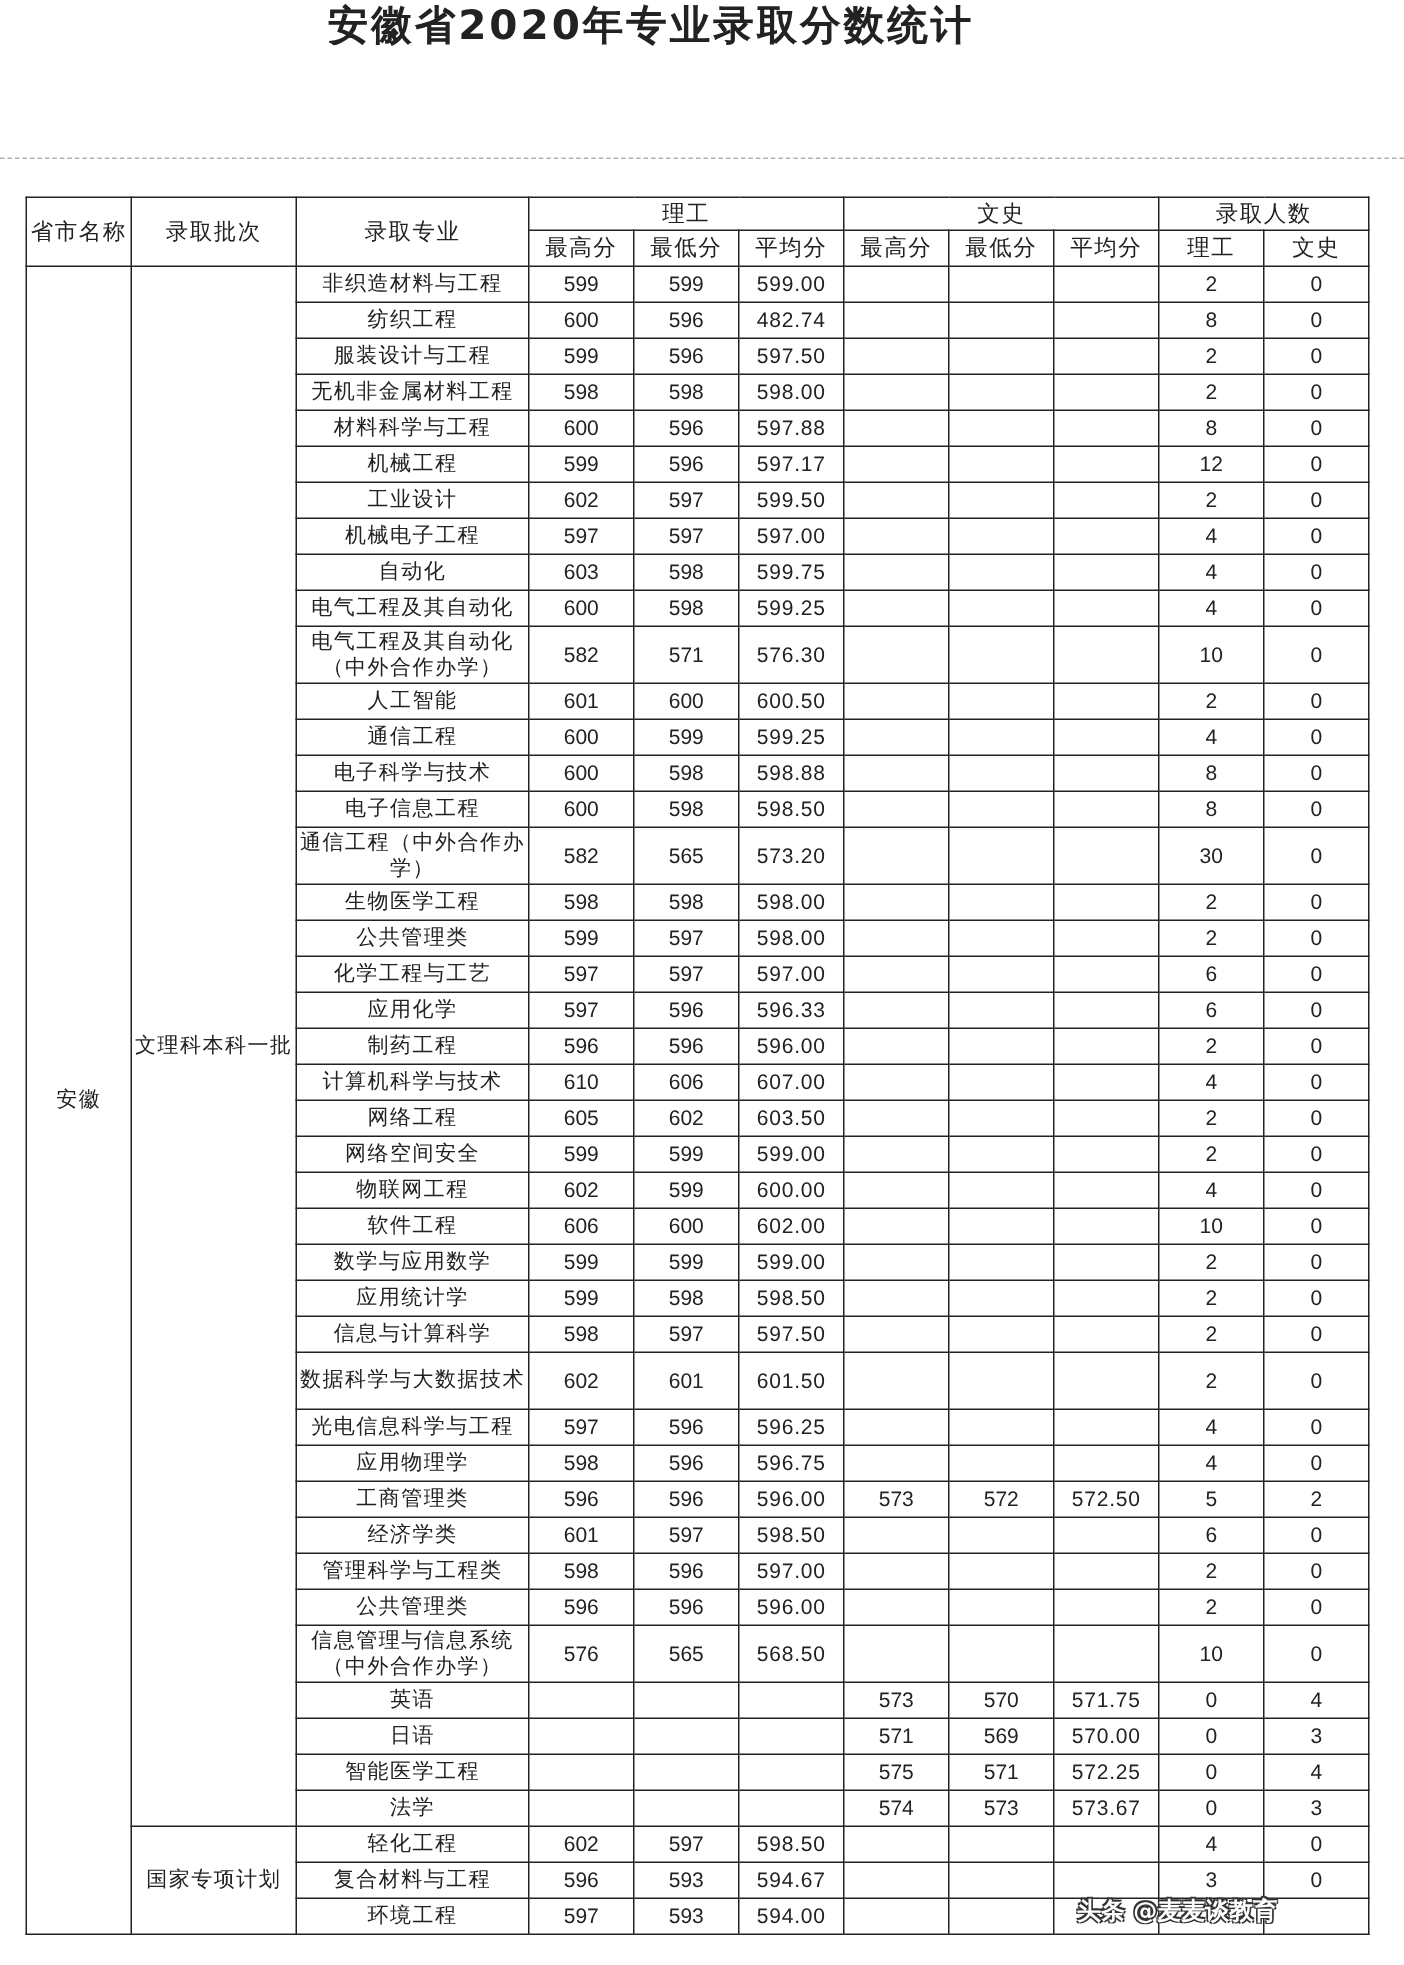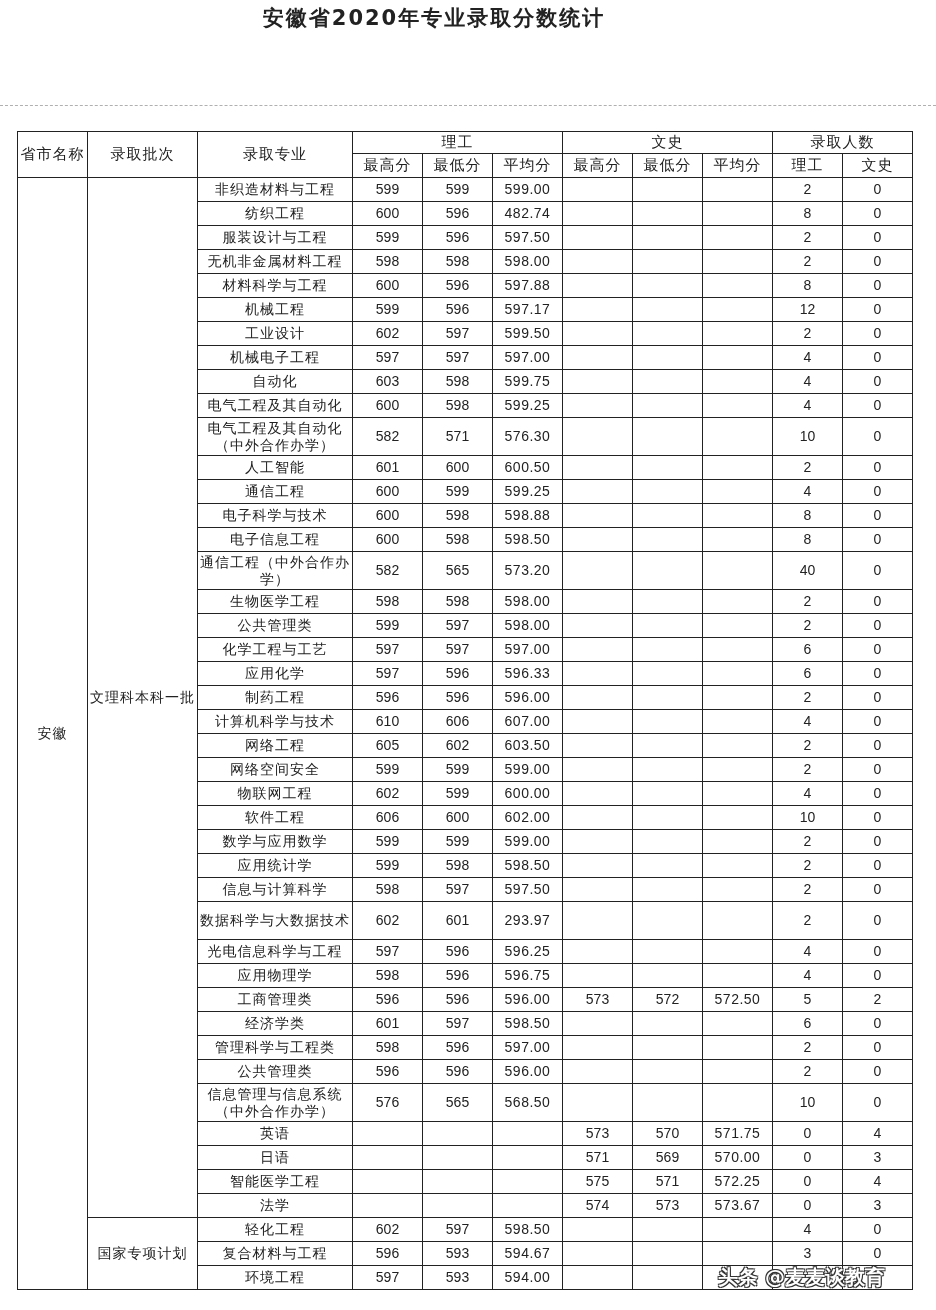--- a/index.html
+++ b/index.html
@@ -1,37 +1,37 @@
 <!DOCTYPE html>
 <html><head>
 <meta charset="utf-8">
 <style>
   html, body { margin: 0; padding: 0; background: #ffffff; }
   body { width: 936px; height: 1310px; position: relative; overflow: hidden;
          font-family: "DejaVu Sans", sans-serif; color: #222; }
   .title { position: absolute; left: 0; top: 2px; width: 868px; text-align: center;
-           font-family: "DejaVu Sans", sans-serif; font-weight: bold; font-size: 21px;
+           font-family: "DejaVu Sans", sans-serif; font-weight: bold; font-size: 27px;
            letter-spacing: 2px; color: #222; line-height: 32px; }
   .dotline { position: absolute; left: 0; top: 105px; width: 936px; height: 0;
              border-top: 1px dashed #b0b0b0; }
   table.score { position: absolute; left: 17px; top: 131px; border-collapse: collapse;
                 table-layout: fixed; border: 1.5px solid #111; }
   table.score td, table.score th { border: 1px solid #222; padding: 0; text-align: center;
                 vertical-align: middle; font-weight: normal; font-size: 14px; line-height: 17px;
                 color: #222; overflow: hidden; }
   table.score th { font-size: 15px; letter-spacing: 1px; }
   .c-prov { width: 70px; } .c-batch { width: 110px; } .c-major { width: 155px; }
   .c-n { width: 70px; }
   tr.h1 { height: 22px; margin-left: 32px; } tr.h2 { height: 24px; }
   tr.r1 { height: 24px; } tr.r2 { height: 38px; }
   td.major { font-size: 14px; letter-spacing: 1px; padding: 0 1px; }
   td.num { font-family: "Liberation Sans", sans-serif; font-size: 14px; color: #333; }
   td.avg { font-family: "Liberation Sans", sans-serif; font-size: 14px; letter-spacing: 0.5px; }
   td.label { font-size: 14px; letter-spacing: 1px; }
-  .watermark { position: absolute; left: 718px; top: 1264px; font-size: 20px; color: #fff;
+  .watermark { position: absolute; left: 718px; top: 1264px; font-size: 16px; color: #fff;
                font-weight: bold; letter-spacing: 0px;
                text-shadow: -1px -1px 0 #333, 1px -1px 0 #333, -1px 1px 0 #333, 1px 1px 0 #333; }
 </style>
 </head>
 <body>
 
 <div class="title">安徽省2020年专业录取分数统计</div>
 <div class="dotline"></div>
 
 <table class="score">
@@ -237,21 +237,21 @@
         <td class="num">0</td>
       </tr>
       <tr class="r2">
         <td class="major">通信工程（中外合作办学）</td>
         <td class="num">582</td>
         <td class="num">565</td>
         <td class="avg">573.20</td>
         <td class="num"></td>
         <td class="num"></td>
         <td class="avg"></td>
-        <td class="num">40</td>
+        <td class="num">30</td>
         <td class="num">0</td>
       </tr>
       <tr class="r1">
         <td class="major">生物医学工程</td>
         <td class="num">598</td>
         <td class="num">598</td>
         <td class="avg">598.00</td>
         <td class="num"></td>
         <td class="num"></td>
         <td class="avg"></td>
@@ -387,21 +387,21 @@
         <td class="num"></td>
         <td class="num"></td>
         <td class="avg"></td>
         <td class="num">2</td>
         <td class="num">0</td>
       </tr>
       <tr class="r2">
         <td class="major">数据科学与大数据技术</td>
         <td class="num">602</td>
         <td class="num">601</td>
-        <td class="avg">293.97</td>
+        <td class="avg">601.50</td>
         <td class="num"></td>
         <td class="num"></td>
         <td class="avg"></td>
         <td class="num">2</td>
         <td class="num">0</td>
       </tr>
       <tr class="r1">
         <td class="major">光电信息科学与工程</td>
         <td class="num">597</td>
         <td class="num">596</td>

